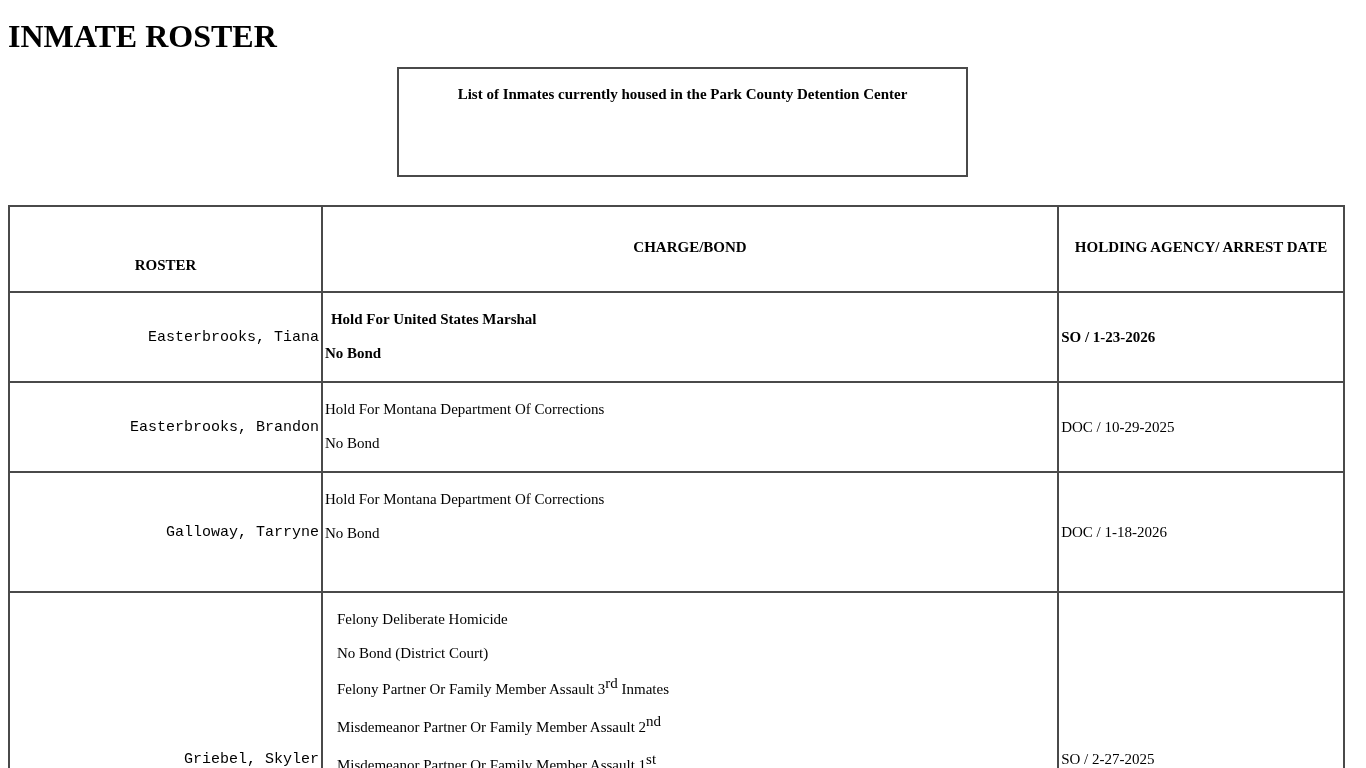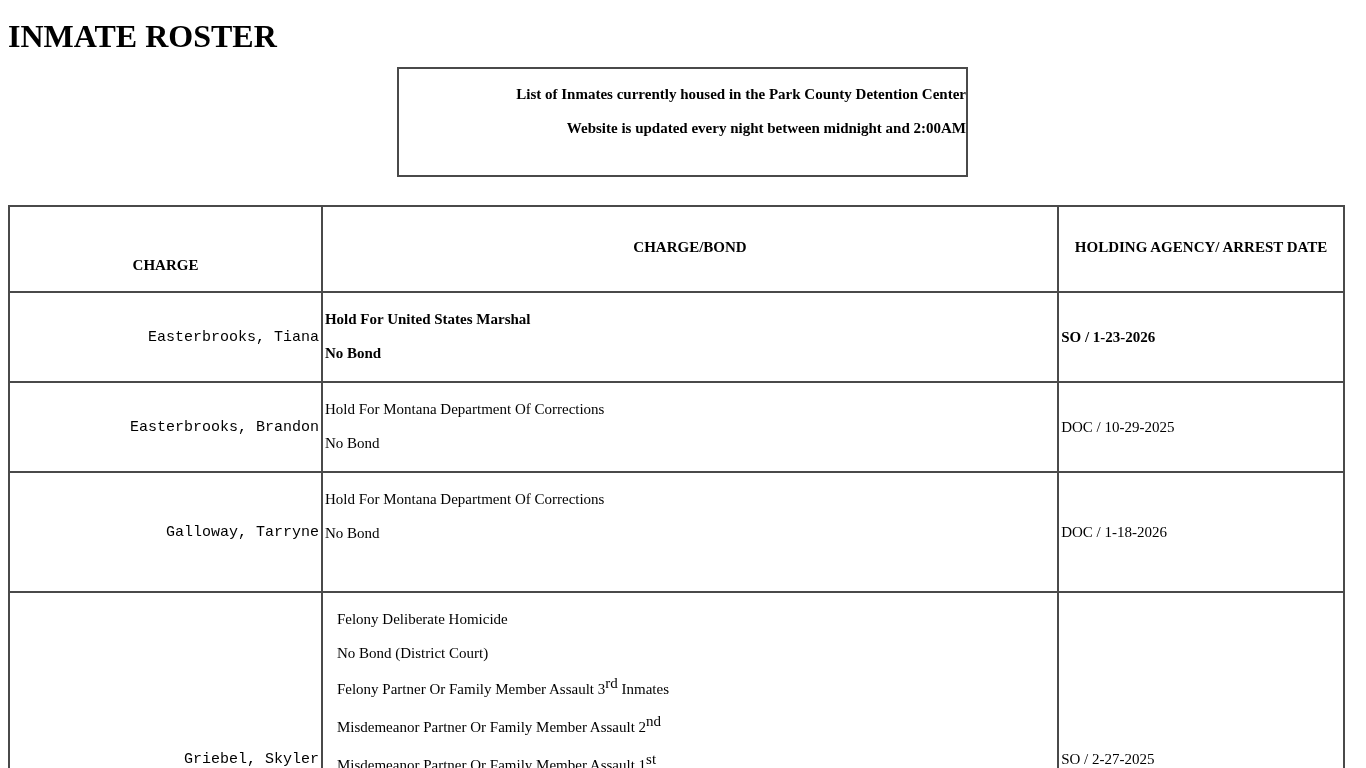--- a/index.html
+++ b/index.html
@@ -12,21 +12,21 @@
   .page-title {
     position: absolute; left: 8px; top: 18px;
     margin: 0; font-size: 32px; font-weight: bold;
     letter-spacing: 0px;
   }
   .notice-box {
     position: absolute; left: 397px; top: 67px;
     width: 571px; height: 110px;
     border: 2px solid #4a4a4a;
     box-sizing: border-box;
-    text-align: right;
+    text-align: center;
     font-weight: bold; font-size: 15px;
   }
   .notice-box p { margin: 0; position: absolute; left: 0; right: 0; }
   .notice-line-1 { top: 17px; }
   .notice-line-2 { top: 51px; }
 
   table.roster {
     position: absolute; left: 8px; top: 205px;
     border-collapse: collapse;
     width: 1337px;
@@ -49,52 +49,51 @@
   td.cell-agency { text-align: left; vertical-align: middle; }
   td.cell-charge { text-align: left; vertical-align: top; }
   .charge-line { display: block; line-height: 17px; margin: 0; }
   .bold { font-weight: bold; }
 
   .row-1 { height: 86px; }
   .row-2 { height: 86px; }
   .row-3 { height: 120px; }
   .row-4 { height: 250px; }
 
-  .row-1 .cell-charge .charge-line:nth-child(1) { margin-top: 16px; }
+  .row-1 .cell-charge .charge-line:nth-child(1) { margin-top: 16px; margin-left: 6px; }
   .row-1 .cell-charge .charge-line { margin-bottom: 17px; }
   .row-2 .cell-charge .charge-line:nth-child(1),
   .row-3 .cell-charge .charge-line:nth-child(1) { margin-top: 16px; }
   .row-2 .cell-charge .charge-line,
   .row-3 .cell-charge .charge-line { margin-bottom: 17px; }
   .row-4 .cell-charge .charge-line:nth-child(1) { margin-top: 16px; }
   .row-4 .cell-charge .charge-line { margin-bottom: 17px; min-height: 21px; line-height: 21px; margin-left: 12px; }
   .row-4 .cell-charge .charge-line:nth-child(1),
   .row-4 .cell-charge .charge-line:nth-child(2) { line-height: 17px; min-height: 17px; }
   .row-4 td.cell-name, .row-4 td.cell-agency { vertical-align: top; padding-top: 158px !important; }
   sup { font-size: 15px; line-height: 0; vertical-align: super; }
 </style>
 </head>
 <body>
 
 <h1 class="page-title">INMATE ROSTER</h1>
 
 <div class="notice-box">
   <p class="notice-line-1">List of Inmates currently housed in the Park County Detention Center</p>
-  <p class="notice-line-2">Website is updated every night between midnight and 2:00AM</p>
 </div>
 
 <table class="roster">
   <colgroup>
     <col class="col-inmate">
     <col class="col-charge">
     <col class="col-agency">
   </colgroup>
   <thead>
     <tr class="hdr-row">
-      <th class="th-inmate">CHARGE</th>
+      <th class="th-inmate">ROSTER</th>
       <th class="th-charge">CHARGE/BOND</th>
       <th class="th-agency">HOLDING AGENCY/ ARREST DATE</th>
     </tr>
   </thead>
   <tbody>
     <tr class="row-1">
       <td class="cell-name">Easterbrooks, Tiana</td>
       <td class="cell-charge bold">
         <span class="charge-line">Hold For United States Marshal</span>
         <span class="charge-line">No Bond</span>

